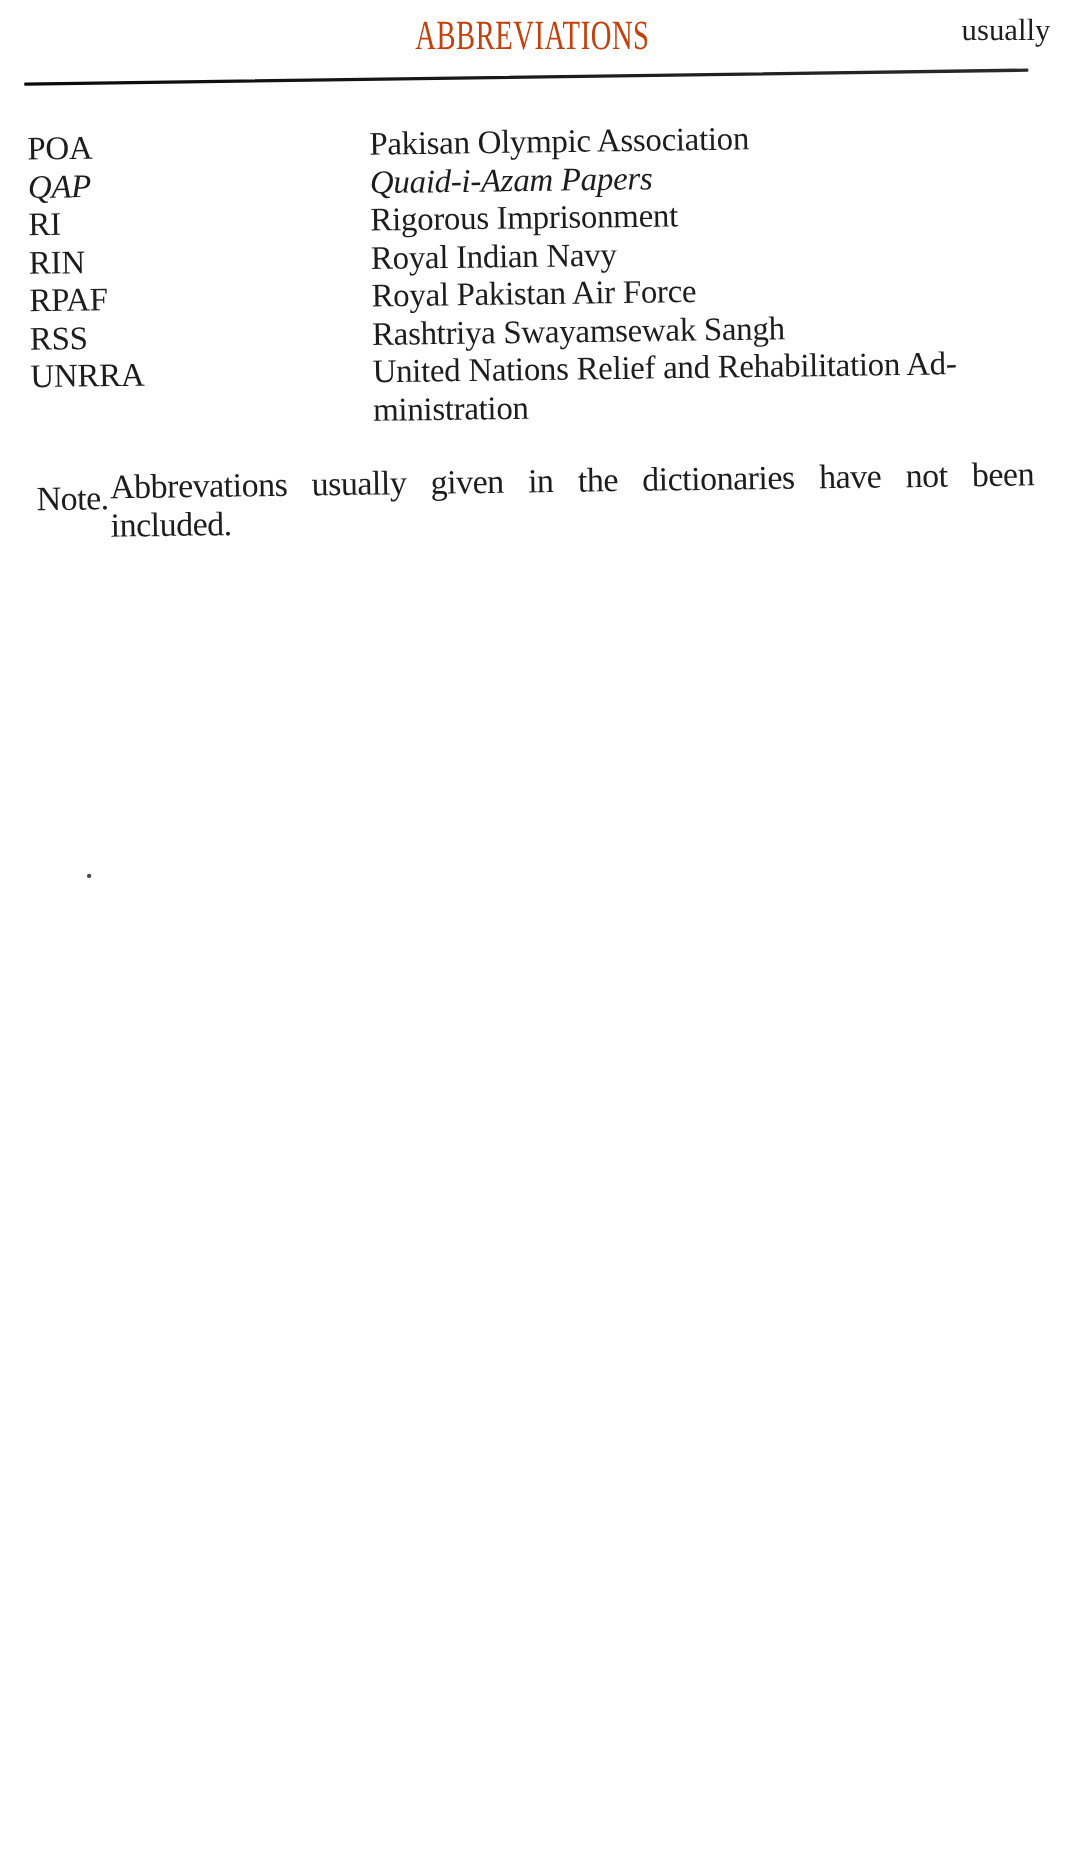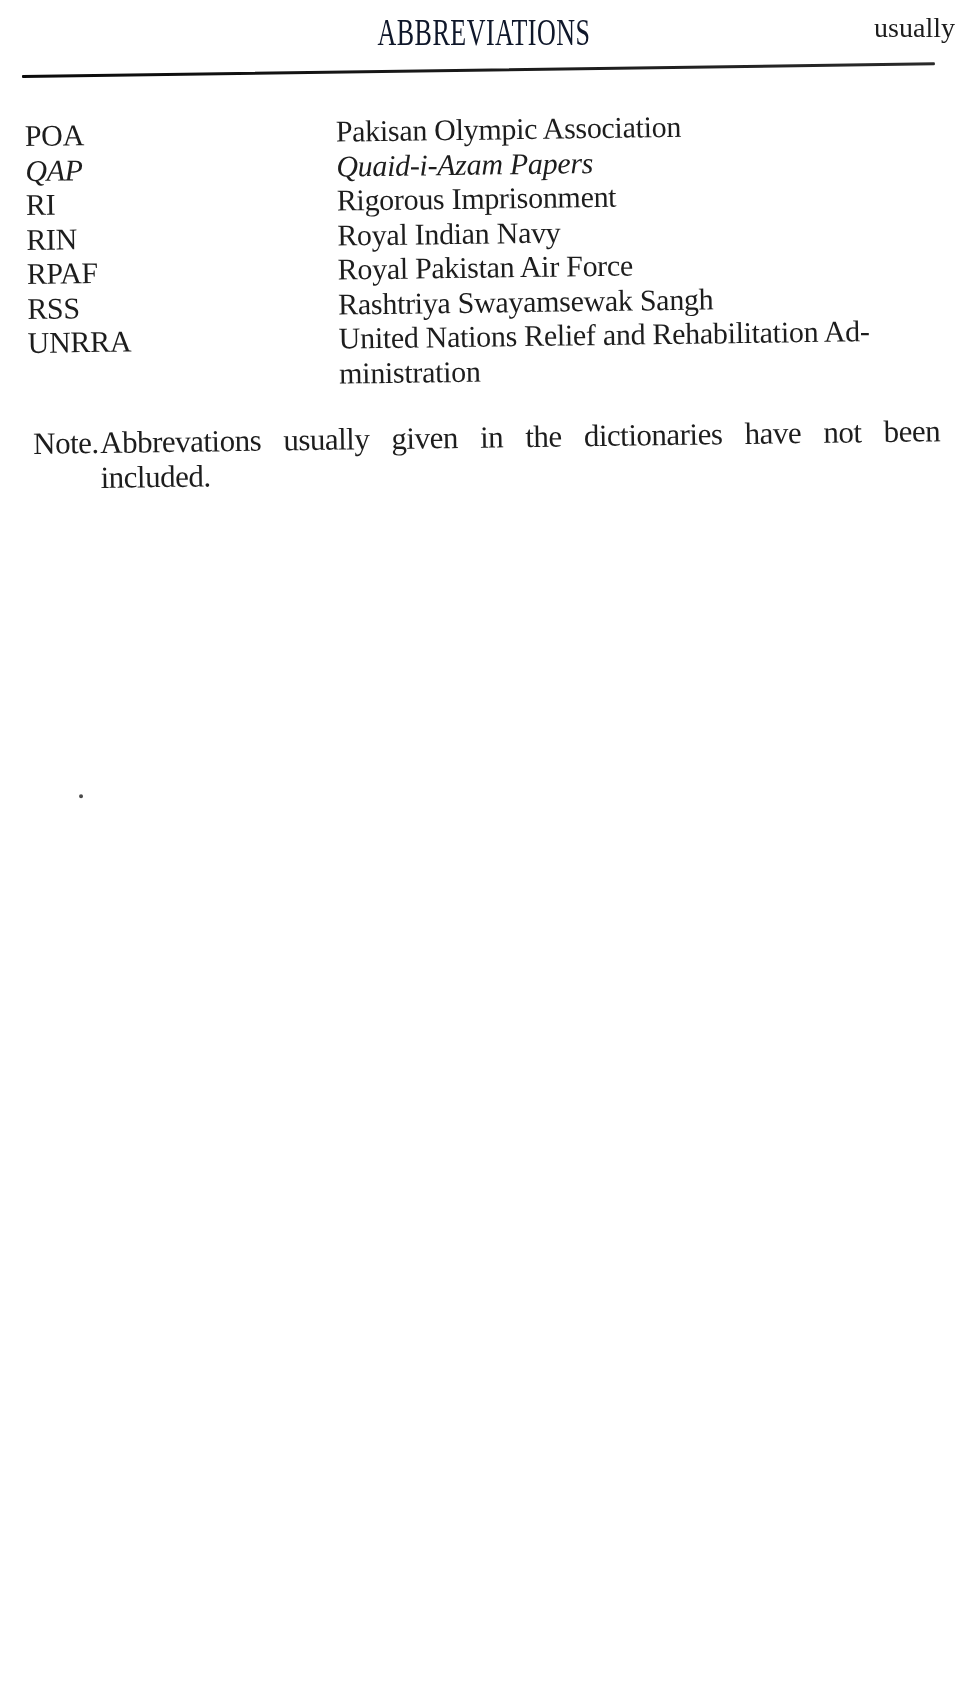--- a/index.html
+++ b/index.html
@@ -11,21 +11,21 @@
     color: #1d1d1d;
     position: relative;
   }
   .page { position: absolute; inset: 0; }
 
   
   .running-title {
     position: absolute; top: 18px; left: 0; width: 100%;
     text-align: center;
     font-size: 26px; letter-spacing: 0.5px;
-    color: #0f172a;
+    color: #c2410c;
     text-decoration: underline;
   }
   .running-title span {
     display: inline-block;
     transform: scaleY(1.45);
     transform-origin: 50% 50%;
   }
   .folio {
     position: absolute; top: 12px; right: 13px;
     font-size: 28px; color: #1d1d1d;
@@ -54,21 +54,21 @@
   .abbr-code { white-space: pre; }
   .abbr-def  { white-space: pre; }
   .abbr-row.italic .abbr-code,
   .abbr-row.italic .abbr-def { font-style: italic; }
   .abbr-row { display: contents; }
 
   .note {
     position: absolute; left: 28px; top: 426px; width: 907px;
     font-size: 31px; line-height: 35px; letter-spacing: -0.5px;
   }
-  .note-label { position: absolute; left: 0; top: 0; }
+  .note-label { position: absolute; left: 0; top: 10px; }
   .note-body { margin-left: 67px; width: 840px; }
   .note-line1 {
     text-align: justify;
     text-align-last: justify;
     white-space: nowrap;
   }
   .note-line2 { text-align: left; }
 
   .speck {
     position: absolute; left: 69px; top: 795px;

